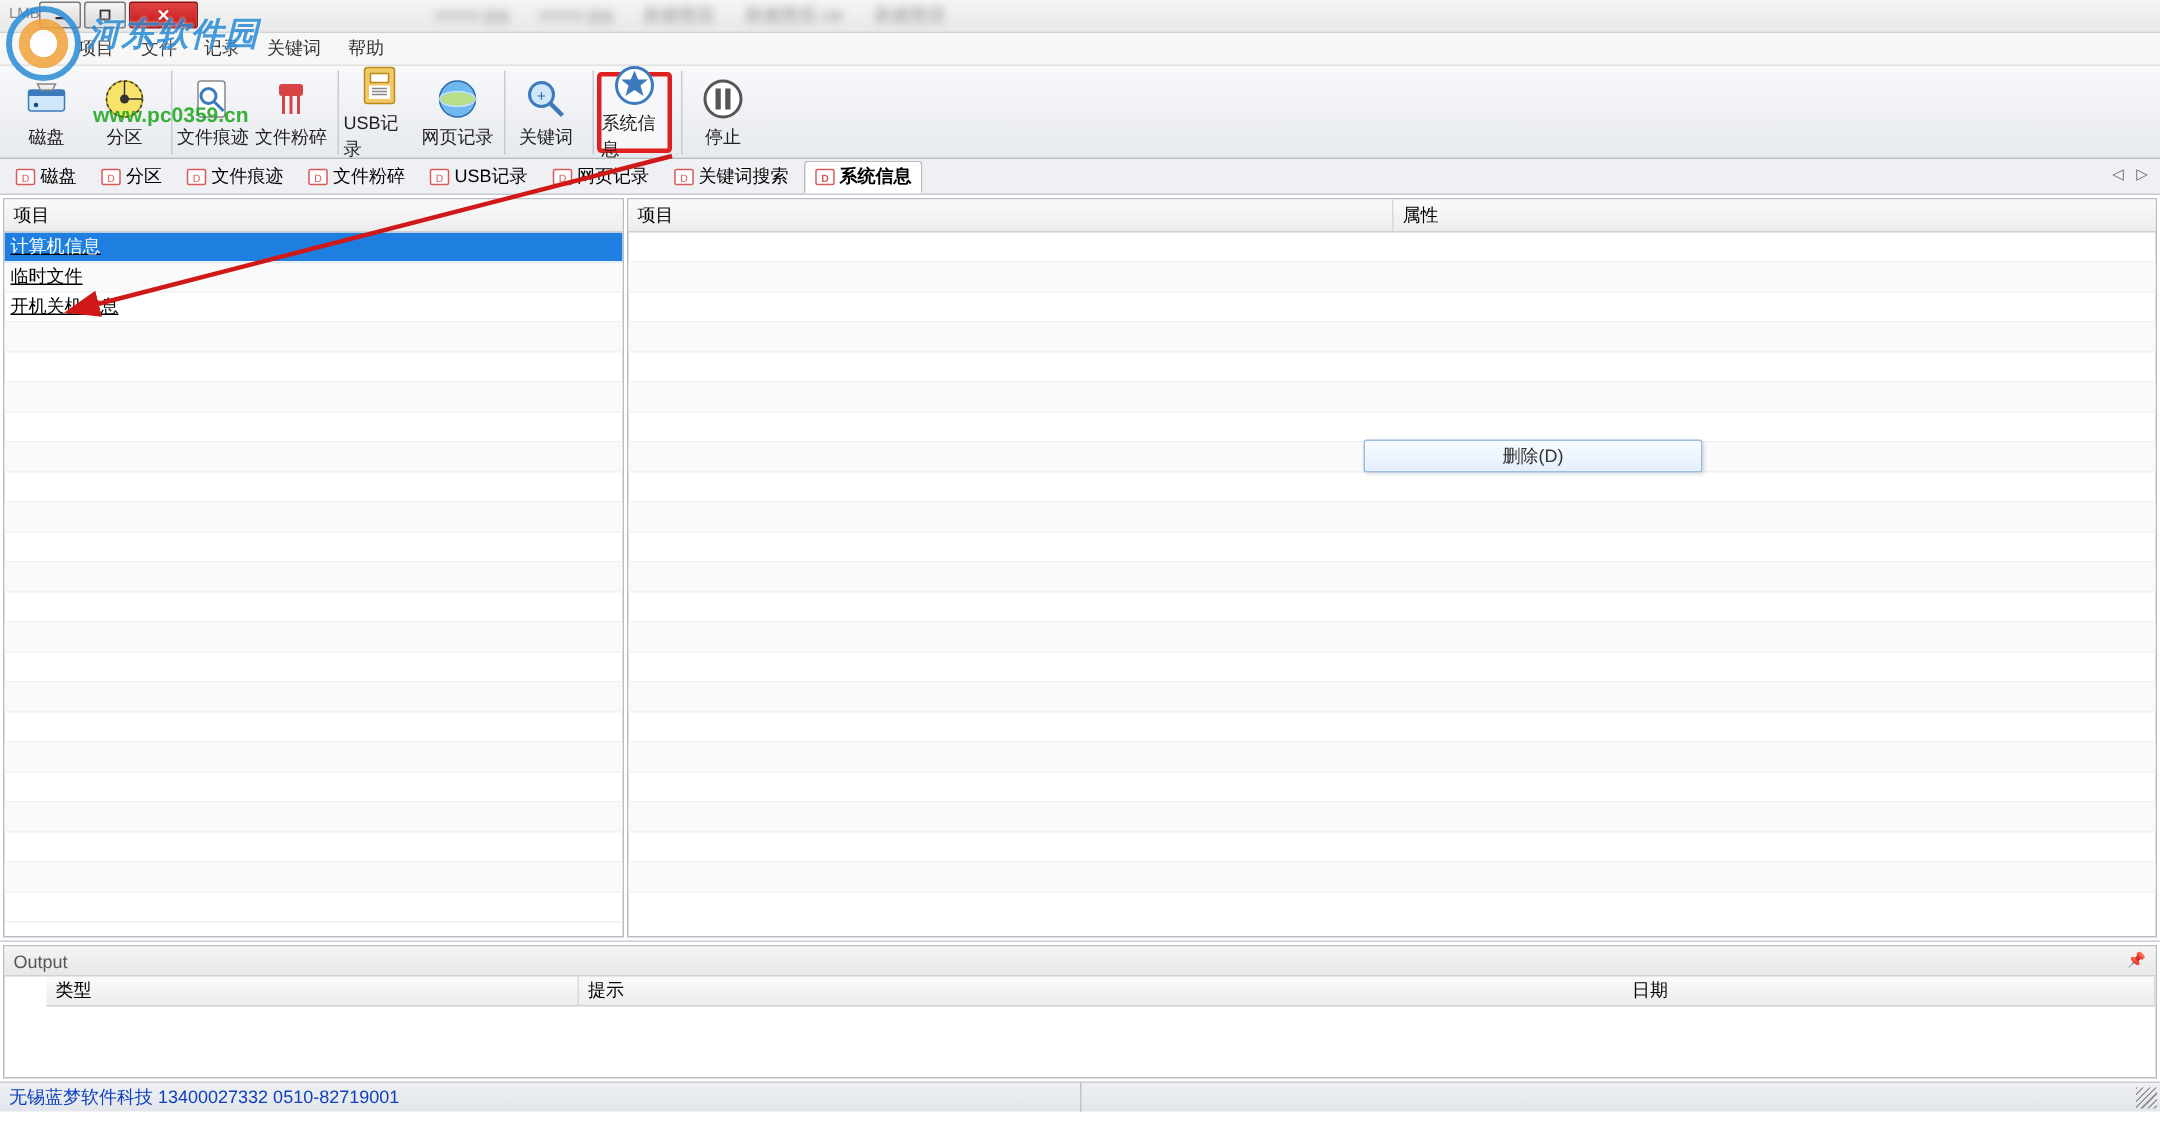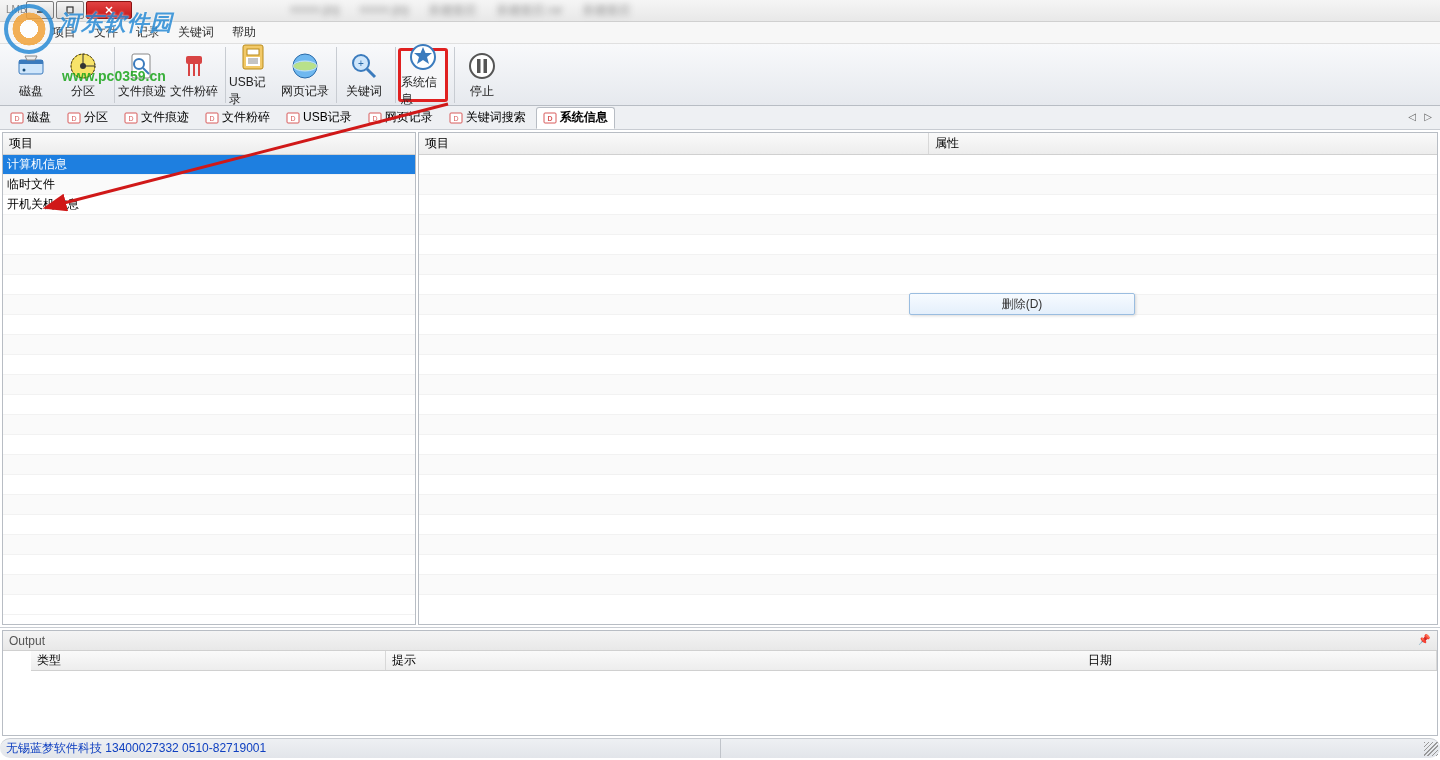--- a/index.html
+++ b/index.html
@@ -45,46 +45,46 @@
 .tab-icon svg { width:14px; height:12px; }
 .tabstrip-nav { position:absolute; right:6px; top:4px; display:flex; gap:4px; }
 .tabstrip-nav span { width:12px; height:12px; display:flex; align-items:center; justify-content:center; color:#666; font-size:10px; cursor:default;}
 
 
 .main { display: flex; height: 498px; border-bottom: 1px solid #c8ccd2; }
 .pane-left { width: 414px; border: 1px solid #b8bdc4; margin: 2px; background: #fff; display:flex; flex-direction:column; }
 .pane-right { flex: 1; border: 1px solid #b8bdc4; margin: 2px 2px 2px 0; background: #fff; position: relative; display:flex; flex-direction:column;}
 .col-header { height: 22px; background: linear-gradient(#fafafa,#ededed); border-bottom: 1px solid #d0d0d0; display: flex; align-items: center; }
 .col-header .col { padding: 0 6px; border-right: 1px solid #d8d8d8; height: 100%; display: flex; align-items: center; }
-.list-body { flex:1; overflow: auto; }
+.list-body { flex:1; overflow: auto; text-decoration: underline; }
 .list-row { height: 20px; display: flex; align-items: center; padding: 0 4px; border-bottom: 1px solid #f2f2f2; }
 .list-row.selected { background: #1e7fe0; color: #fff; }
 .striped .list-row:nth-child(even){ background:#fafafa; }
 .striped .list-row.selected { background:#1e7fe0; }
 
 
 .pane-right .col-header .col:first-child { width: 510px; }
 .pane-right .col-header .col:last-child { flex:1; border-right:none; }
 
 
 .context-menu { position: absolute; left: 490px; top: 160px; width: 226px; height: 22px; background: linear-gradient(#f7fbff,#e4effb); border: 1px solid #9abde0; border-radius: 2px; display: flex; align-items: center; justify-content: center; color: #333; box-shadow: 1px 1px 3px rgba(0,0,0,0.15); }
 
 
 .arrow-svg { position:absolute; left:40px; top:100px; width:420px; height:120px; pointer-events:none; z-index:40;}
 
 
-.output-panel { border: 1px solid #b8bdc4; margin: 2px; background: #fff; height: 106px; display:flex; flex-direction:column;}
+.output-panel { border: 1px solid #b8bdc4; margin: 2px; background: #fff; height: 89px; display:flex; flex-direction:column;}
 .output-title { height: 20px; background: linear-gradient(#f4f4f4,#e8e8e8); border-bottom: 1px solid #d0d0d0; padding: 0 6px; display: flex; align-items: center; color:#555; position:relative;}
 .output-title .pin { position:absolute; right:6px; top:3px; font-size:10px; color:#777;}
 .output-cols { height: 20px; background: linear-gradient(#fafafa,#ededed); border-bottom: 1px solid #d0d0d0; display: flex; margin-left: 28px; }
 .output-cols .ocol { padding: 0 6px; border-right: 1px solid #d8d8d8; display: flex; align-items: center; }
 .output-body { flex:1; }
 
 
-.statusbar { height: 20px; background: linear-gradient(#eef0f3,#e2e5ea); border-top: 1px solid #c8ccd2; display: flex; align-items: center; padding: 0 6px; position: relative; border-radius: 10px; }
+.statusbar { height: 20px; background: linear-gradient(#eef0f3,#e2e5ea); border-top: 1px solid #c8ccd2; display: flex; align-items: center; padding: 0 6px; position: relative; }
 .statusbar .status-text { color: #1040c0; }
 .statusbar .status-sep { position:absolute; left:720px; top:0; bottom:0; border-left:1px solid #c0c4ca; }
 .statusbar .grip { position: absolute; right: 2px; bottom: 2px; width: 14px; height: 14px; background: repeating-linear-gradient(135deg,#999 0,#999 1px,transparent 1px,transparent 3px); }
 
 .pane-left .col-header .col { flex:1; border-right:none;}
 </style>
 </head>
 <body>
 
 <div class="titlebar">

